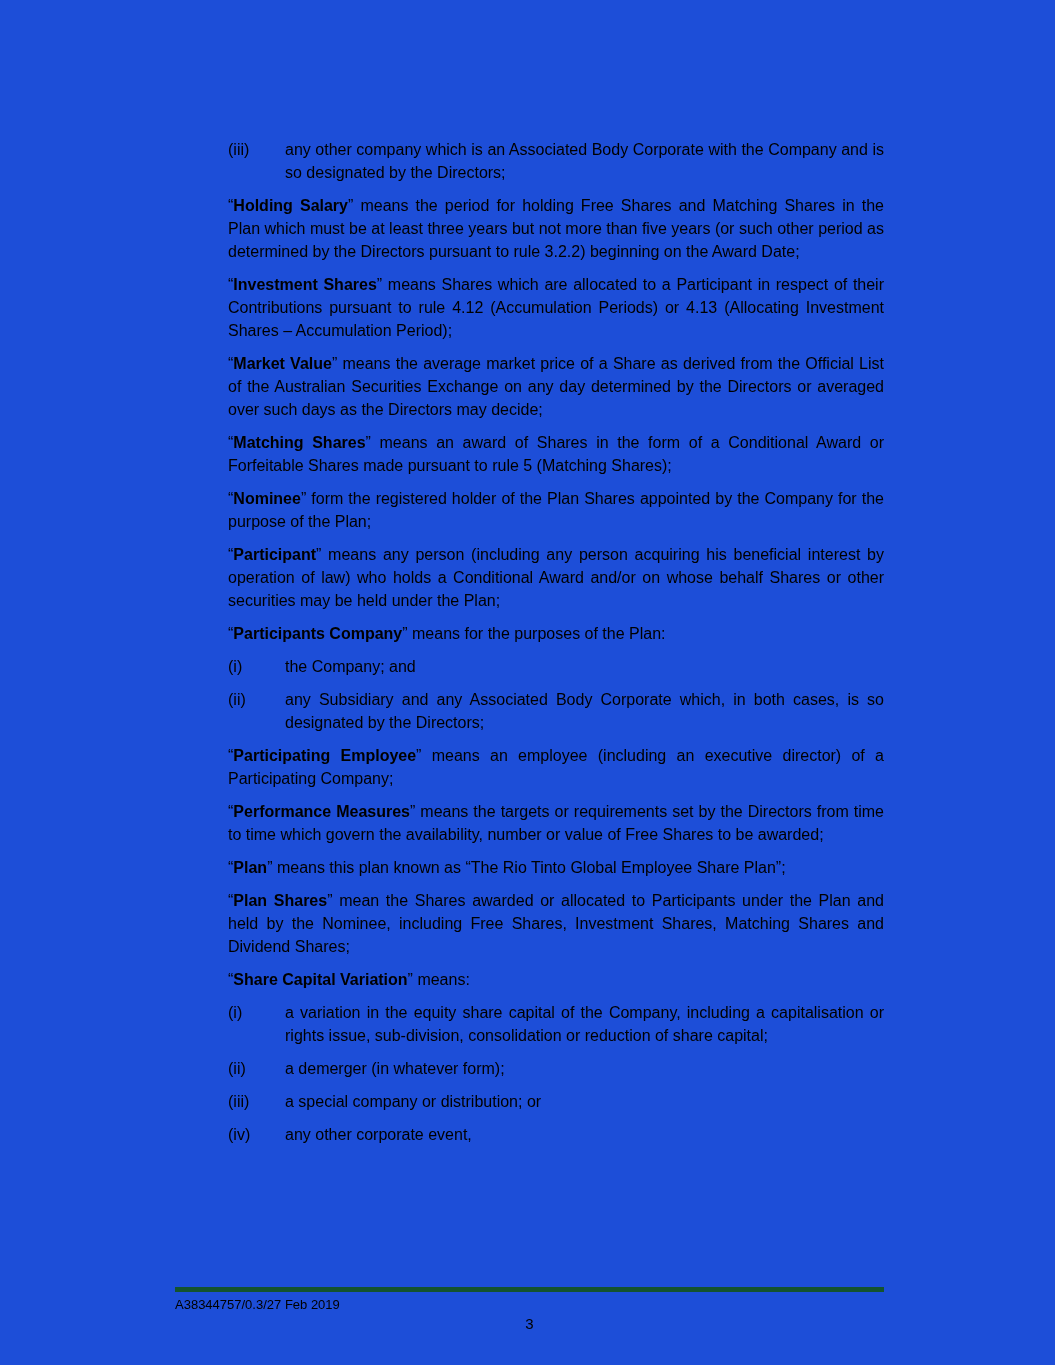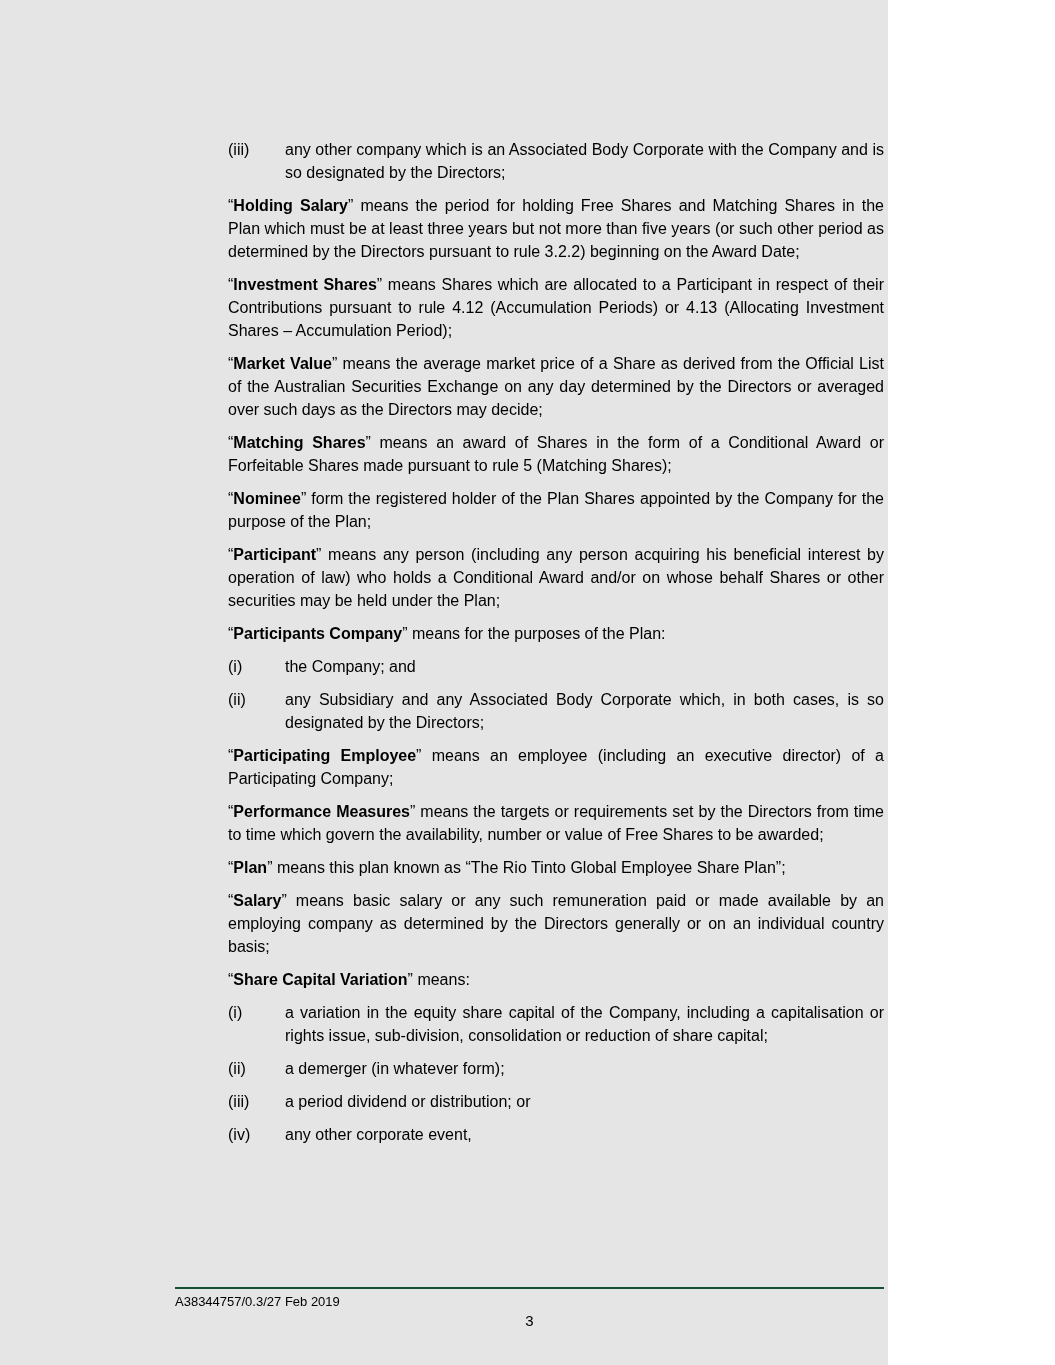--- a/index.html
+++ b/index.html
@@ -2,23 +2,23 @@
 <html><head>
 <meta charset="utf-8">
 <style>
   html, body {
     margin: 0;
     padding: 0;
     background: #ffffff;
   }
   .page {
     position: relative;
-    width: 888px;
+    width: 1055px;
     height: 1365px;
-    background: #e5e5e5;
+    background: #1d4ed8;
     font-family: "Liberation Sans", sans-serif;
     color: #000000;
     overflow: hidden;
   }
   .doc-body {
     position: absolute;
     left: 228px;
     top: 138px;
     width: 656px;
     font-size: 16px;
@@ -39,21 +39,21 @@
     left: 0;
     top: 0;
   }
   .b { font-weight: bold; }
   .i { }
   .doc-footer {
     position: absolute;
     left: 175px;
     top: 1287px;
     width: 709px;
-    border-top: 2px solid #14532d;
+    border-top: 5px solid #14532d;
   }
   .footer-ref {
     margin-top: 5px;
     font-size: 13px;
     line-height: 15px;
     text-align: left;
   }
   .page-number {
     margin-top: 3px;
     font-size: 15px;
@@ -72,24 +72,24 @@
       <p class="def-para"><span>“</span><span class="b">Market Value</span><span>” means the average market price of a Share as derived from the Official List of the Australian Securities Exchange on any day determined by the Directors or averaged over such days as the Directors may decide;</span></p>
       <p class="def-para"><span>“</span><span class="b">Matching Shares</span><span>” means an award of Shares in the form of a Conditional Award or Forfeitable Shares made pursuant to rule 5 (</span><span class="i">Matching Shares</span><span>);</span></p>
       <p class="def-para"><span>“</span><span class="b">Nominee</span><span>” form the registered holder of the Plan Shares appointed by the Company for the purpose of the Plan;</span></p>
       <p class="def-para"><span>“</span><span class="b">Participant</span><span>” means any person (including any person acquiring his beneficial interest by operation of law) who holds a Conditional Award and/or on whose behalf Shares or other securities may be held under the Plan;</span></p>
       <p class="def-para"><span>“</span><span class="b">Participants Company</span><span>” means for the purposes of the Plan:</span></p>
       <div class="list-item"><span class="list-marker">(i)</span><span>the Company; and</span></div>
       <div class="list-item"><span class="list-marker">(ii)</span><span>any Subsidiary and any Associated Body Corporate which, in both cases, is so designated by the Directors;</span></div>
       <p class="def-para"><span>“</span><span class="b">Participating Employee</span><span>” means an employee (including an executive director) of a Participating Company;</span></p>
       <p class="def-para"><span>“</span><span class="b">Performance Measures</span><span>” means the targets or requirements set by the Directors from time to time which govern the availability, number or value of Free Shares to be awarded;</span></p>
       <p class="def-para"><span>“</span><span class="b">Plan</span><span>” means this plan known as “The Rio Tinto Global Employee Share Plan”;</span></p>
-      <p class="def-para"><span>“</span><span class="b">Salary</span><span>” means basic salary or any such remuneration paid or made available by an employing company as determined by the Directors generally or on an individual country basis;</span></p>
+      <p class="def-para"><span>“</span><span class="b">Plan Shares</span><span>” mean the Shares awarded or allocated to Participants under the Plan and held by the Nominee, including Free Shares, Investment Shares, Matching Shares and Dividend Shares;</span></p>
       <p class="def-para"><span>“</span><span class="b">Share Capital Variation</span><span>” means:</span></p>
       <div class="list-item"><span class="list-marker">(i)</span><span>a variation in the equity share capital of the Company, including a capitalisation or rights issue, sub-division, consolidation or reduction of share capital;</span></div>
       <div class="list-item"><span class="list-marker">(ii)</span><span>a demerger (in whatever form);</span></div>
-      <div class="list-item"><span class="list-marker">(iii)</span><span>a period dividend or distribution; or</span></div>
+      <div class="list-item"><span class="list-marker">(iii)</span><span>a special company or distribution; or</span></div>
       <div class="list-item"><span class="list-marker">(iv)</span><span>any other corporate event,</span></div>
     </main>
   <footer class="doc-footer">
     <div class="footer-ref">A38344757/0.3/27 Feb 2019</div>
     <div class="page-number">3</div>
   </footer>
 </div>
 
 </body></html>

